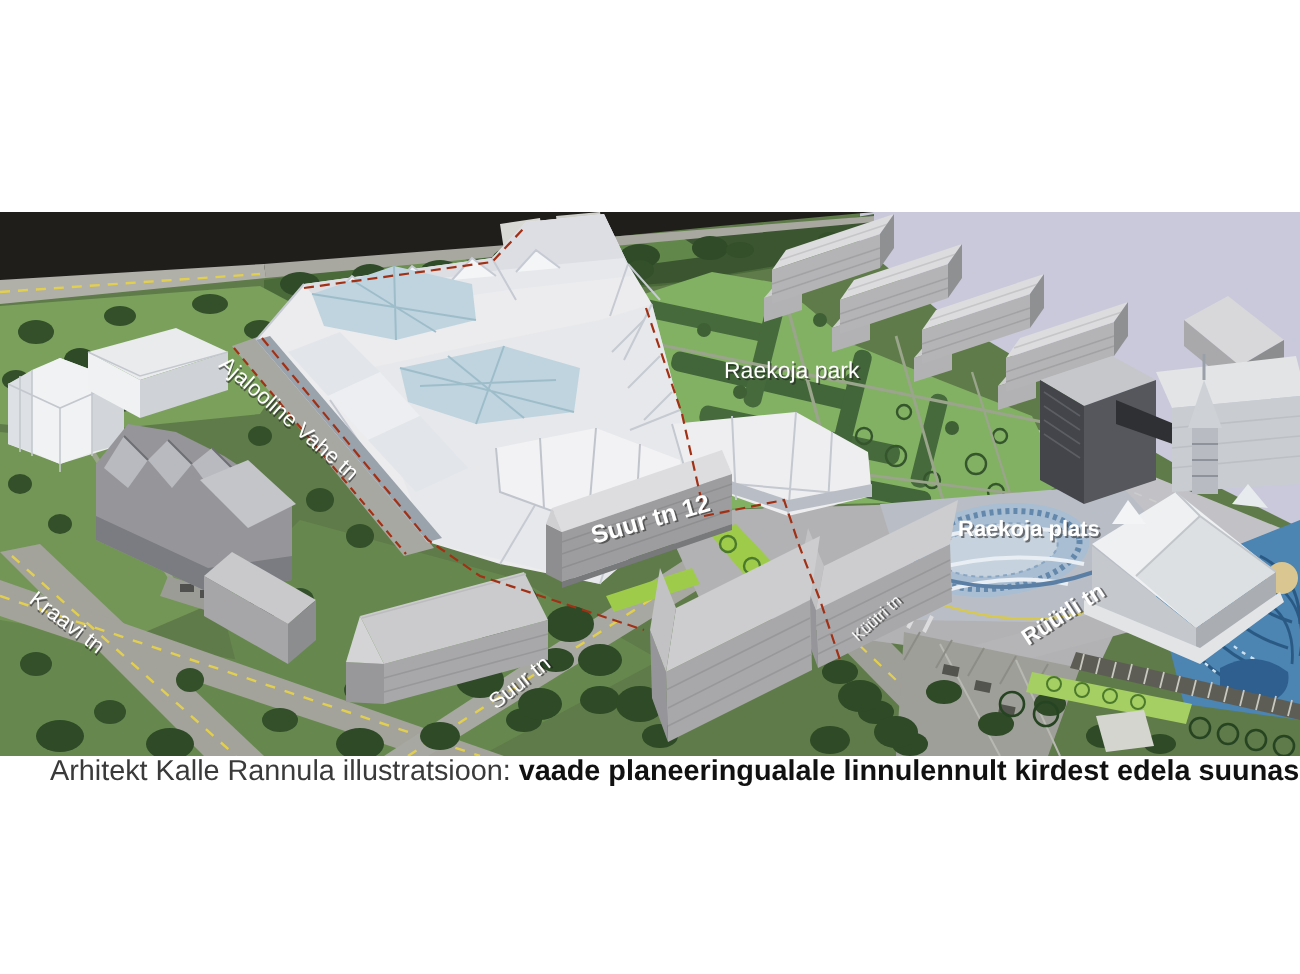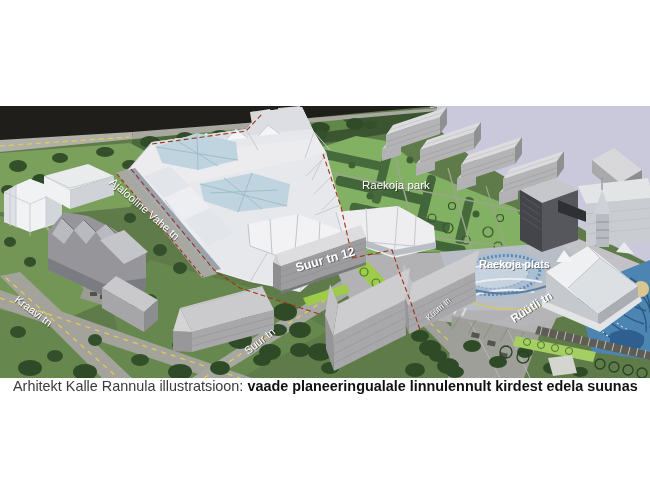--- a/index.html
+++ b/index.html
@@ -1,18 +1,18 @@
 <!DOCTYPE html>
 <html><head>
 <meta charset="utf-8">
 <style>
 html,body{margin:0;padding:0;background:#fff;width:650px;height:487px;overflow:hidden;}
 .wrap{position:relative;width:650px;height:487px;font-family:"Liberation Sans",sans-serif;}
 svg{position:absolute;left:0;top:0;}
-.cap{position:absolute;left:13px;top:378px;font-size:14.4px;color:#3a3a3a;white-space:nowrap;}
+.cap{position:absolute;left:25px;top:378px;font-size:14.4px;color:#3a3a3a;white-space:nowrap;}
 .cap b{color:#111;}
 </style>
 </head>
 <body>
 <div class="wrap">
 <svg width="650" height="487" viewBox="0 0 650 487">
 <g clip-path="url(#pic)">
 <defs>
 <clipPath id="pic">
             <rect x="0" y="106" width="650" height="272"></rect>

